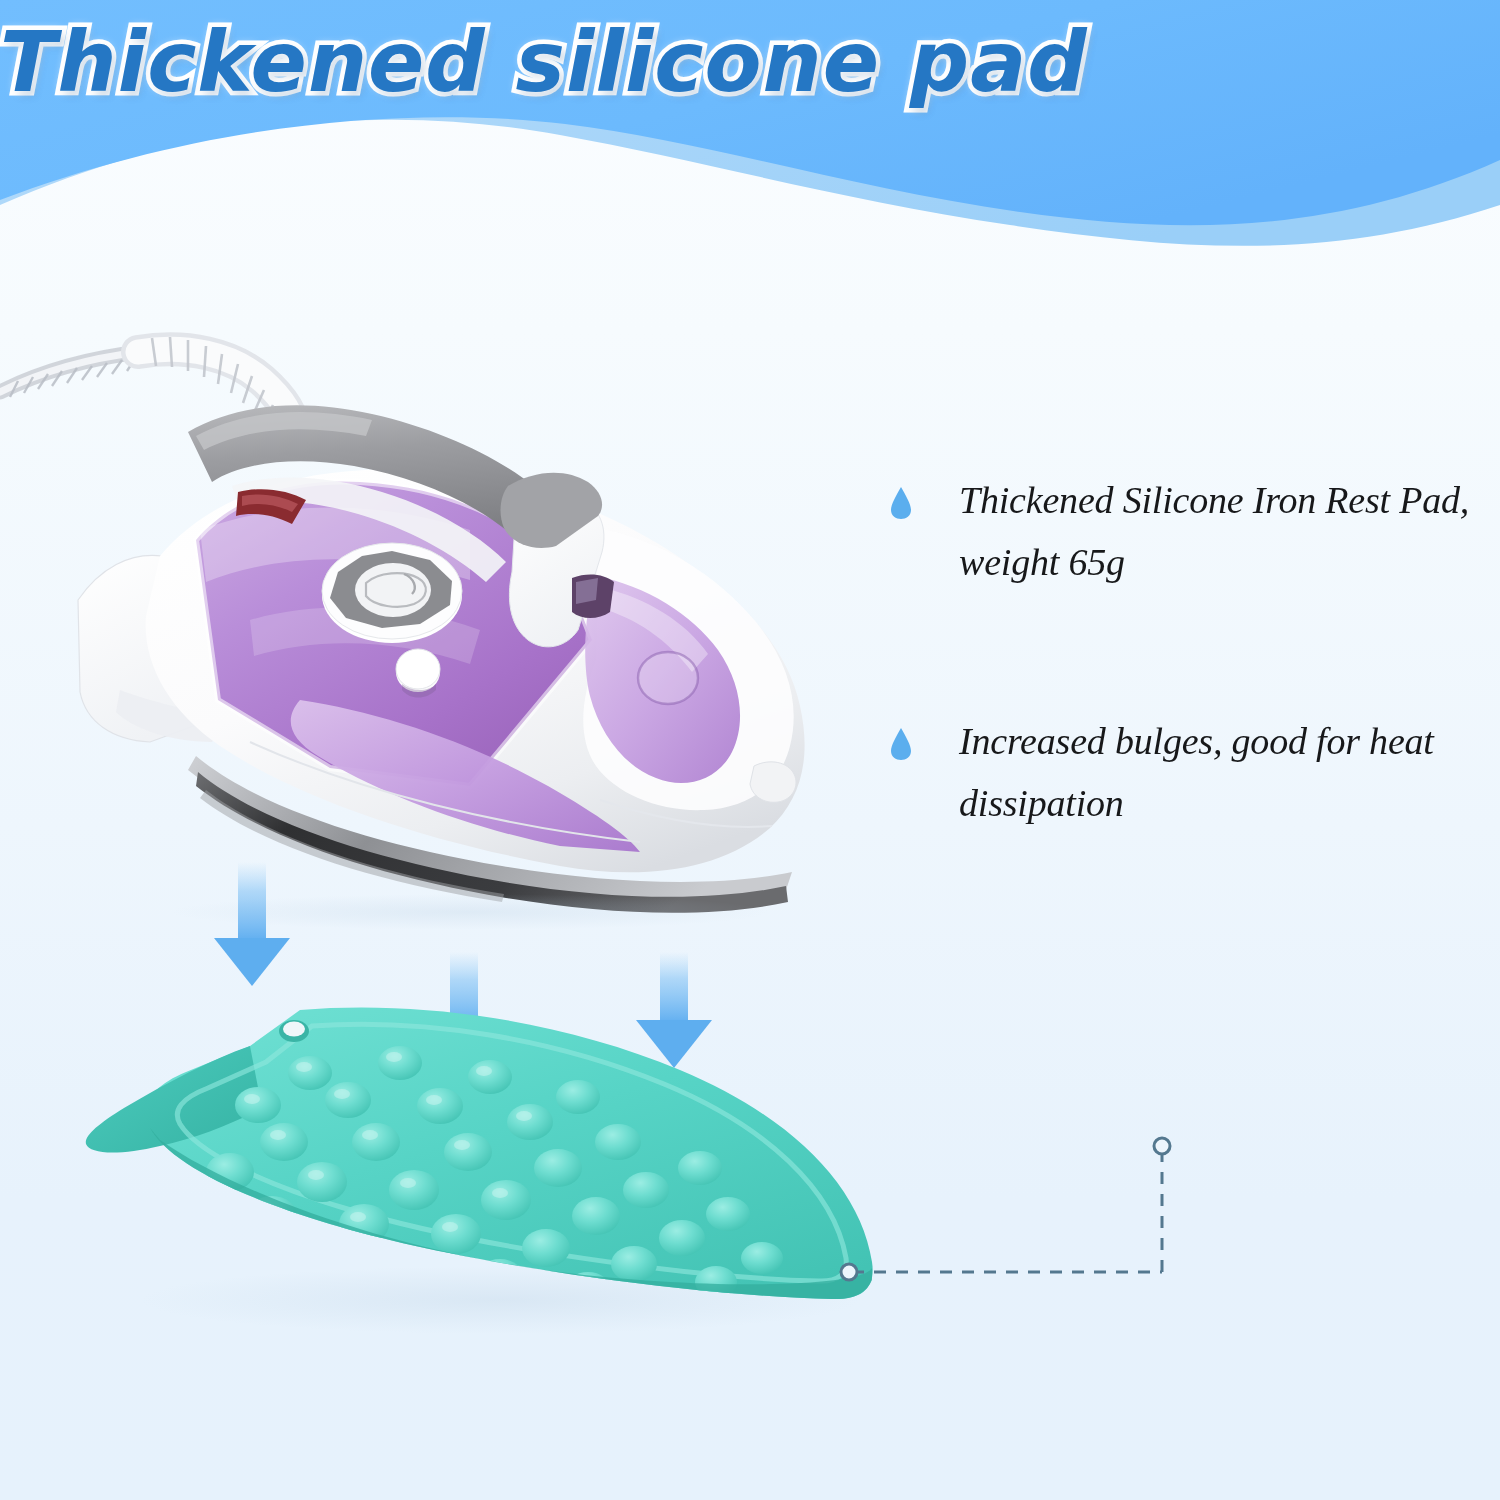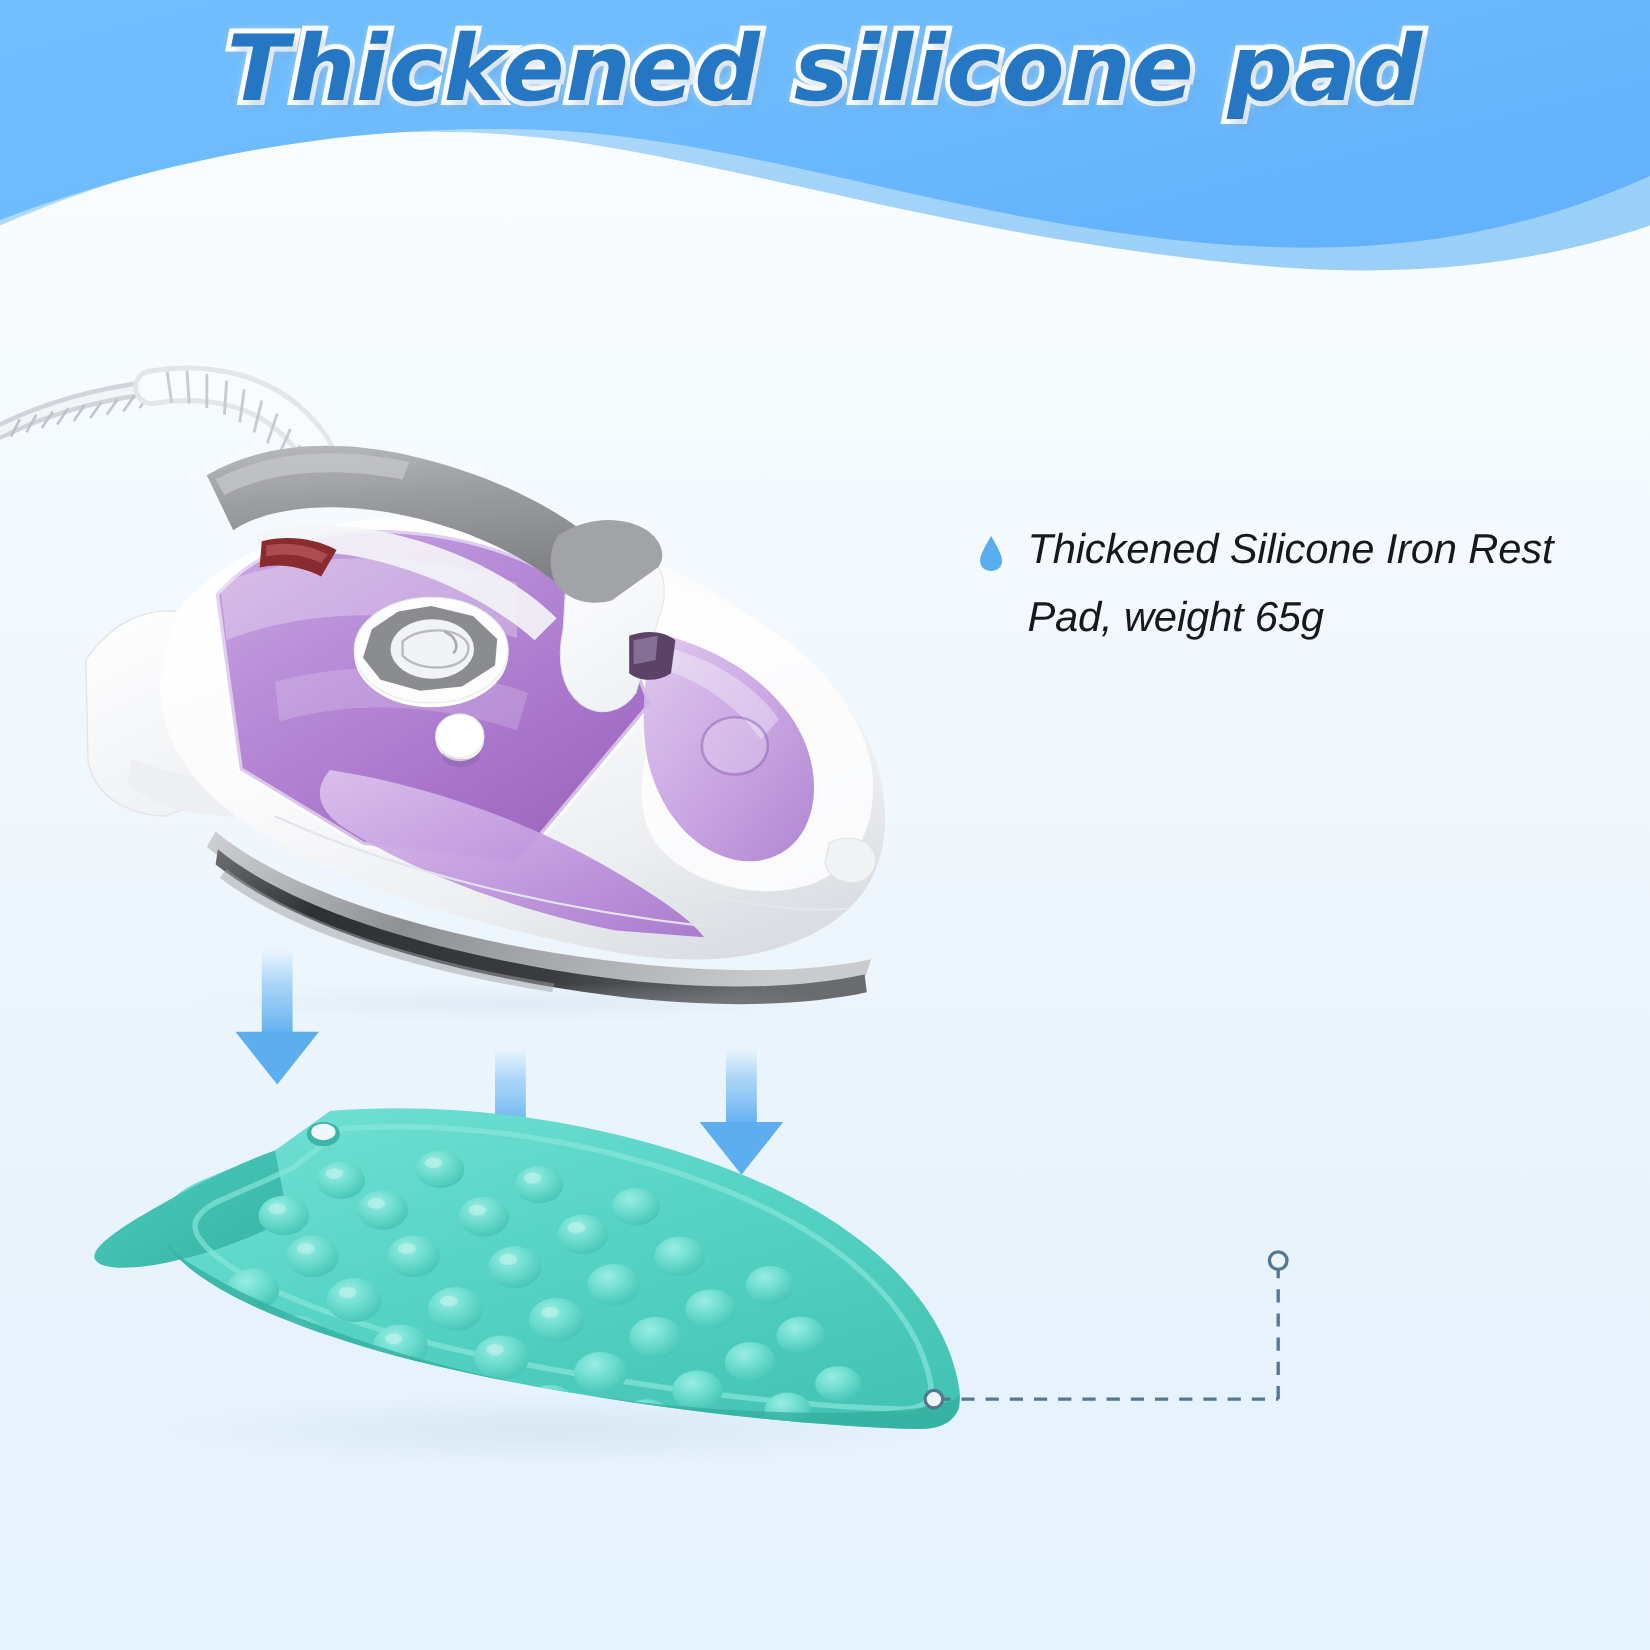--- a/index.html
+++ b/index.html
@@ -24,21 +24,20 @@
     height: 260px;
     overflow: hidden;
   }
   .header-svg { display: block; }
 
   .header-title {
     position: absolute;
     left: 0;
     top: 14px;
     width: 1500px;
-    text-align: center;
     font-family: "DejaVu Sans", sans-serif;
     font-style: italic;
     font-weight: bold;
     font-size: 83px;
     letter-spacing: 1px;
     color: #2577c4;
     -webkit-text-stroke: 9px #ffffff;
     paint-order: stroke fill;
     text-shadow:
        0 0 10px rgba(255,255,255,0.95),
@@ -59,27 +58,28 @@
     margin-bottom: 118px;
   }
   .bullet-icon {
     flex: 0 0 auto;
     width: 22px;
     height: 34px;
     margin-top: 16px;
     margin-right: 22px;
   }
   .bullet-text {
-    font-family: Liberation Sans, sans-serif;
+    font-family: Liberation Serif, serif;
     font-style: italic;
     font-size: 38px;
     line-height: 1.62;
     color: #17181a;
     font-stretch: condensed;
     letter-spacing: -0.2px;
+    margin-left: 25px;
   }
 
   
   .product-area {
     position: absolute;
     left: 0; top: 0;
     width: 1500px; height: 1500px;
     pointer-events: none;
   }
   .product-area svg { display:block; }
@@ -419,17 +419,25 @@
 
     <div class="bullet-row">
       <span class="bullet-icon">
         <svg width="22" height="34" viewBox="0 0 22 34" xmlns="http://www.w3.org/2000/svg">
           <path d="M11,1 C16,10 21,18 21,24 C21,30 16,33 11,33 C6,33 1,30 1,24 C1,18 6,10 11,1 Z" fill="#5BAEEE"></path>
         </svg>
       </span>
       <span class="bullet-text">Thickened Silicone Iron Rest Pad, weight 65g</span>
     </div>
 
+    <div class="bullet-row" style="margin-bottom:118px;">
+      <span class="bullet-icon">
+        <svg width="22" height="34" viewBox="0 0 22 34" xmlns="http://www.w3.org/2000/svg">
+          <path d="M11,1 C16,10 21,18 21,24 C21,30 16,33 11,33 C6,33 1,30 1,24 C1,18 6,10 11,1 Z" fill="#5BAEEE"></path>
+        </svg>
+      </span>
+      <span class="bullet-text">Increased bulges, good for heat dissipation</span>
+    </div>
 
 
   </div>
 
 </div>
 
 </body></html>

